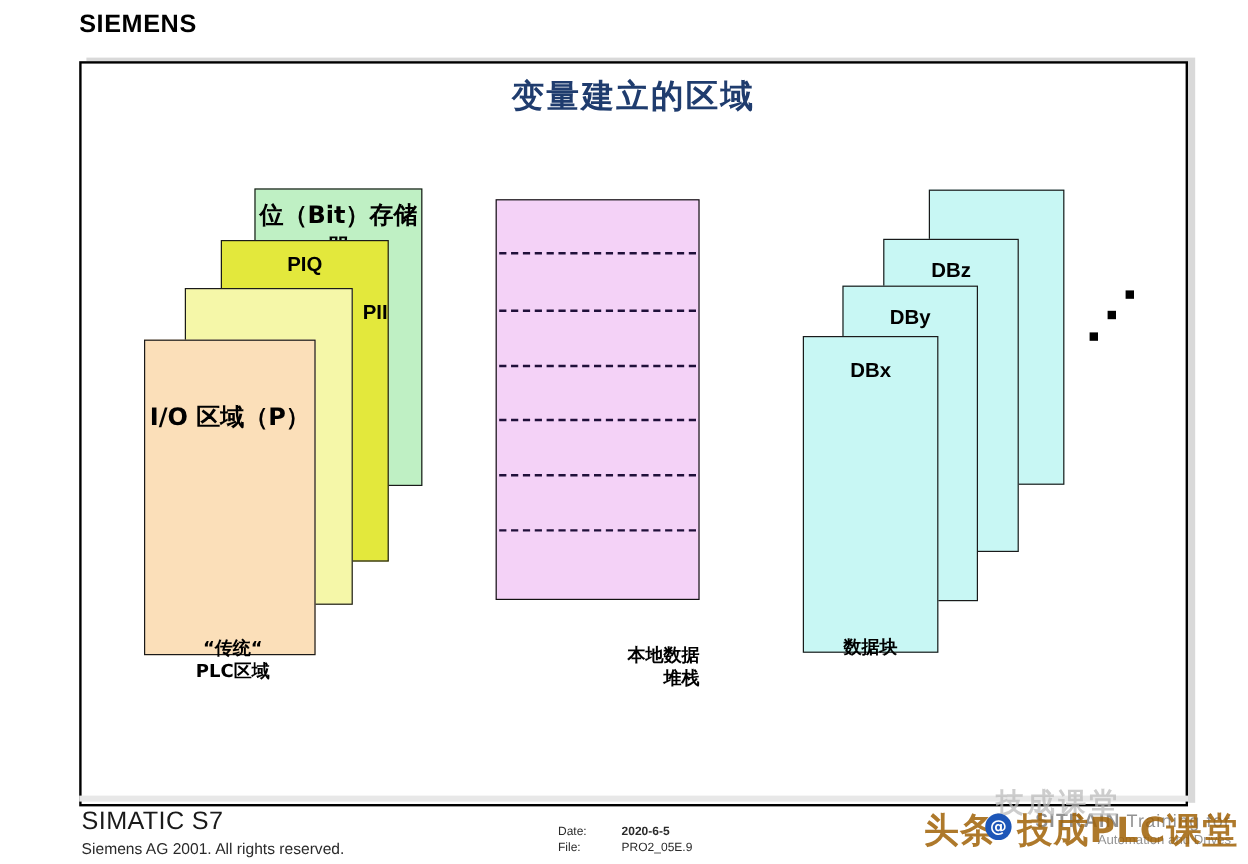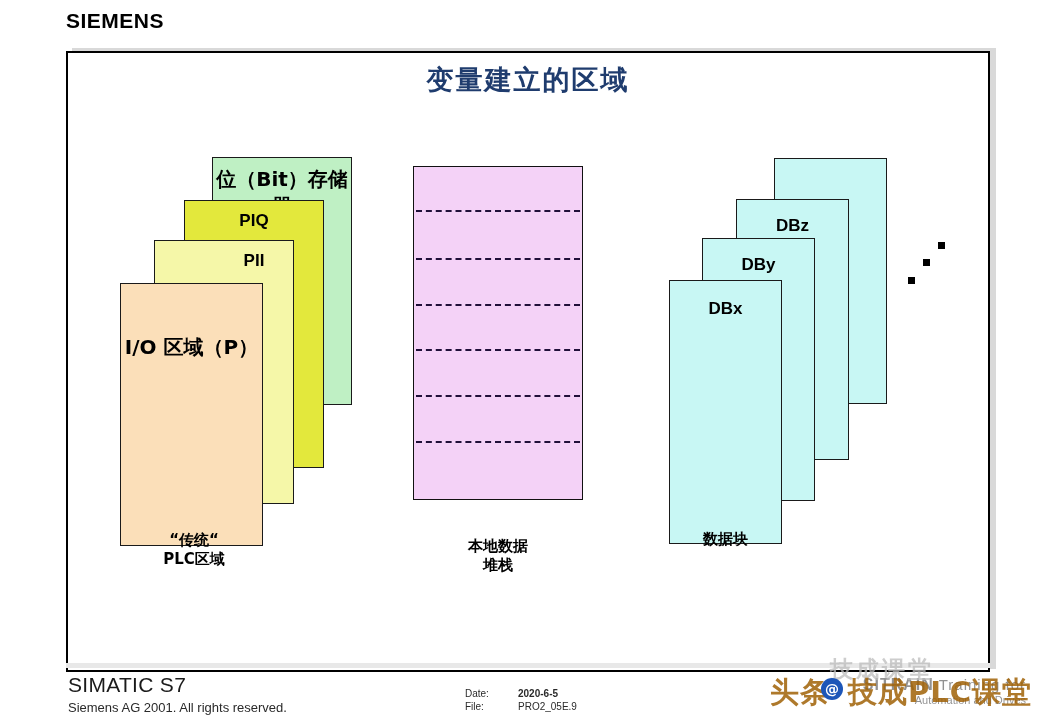--- a/index.html
+++ b/index.html
@@ -232,42 +232,42 @@
 
   <div class="block blk-bit" style="left:144px; top:104px; width:140px; height:248px;">
     <div class="block-label lbl-cjk" style="top:8px;">位（Bit）存储器</div>
   </div>
 
   <div class="block blk-piq" style="left:116px; top:147px; width:140px; height:268px;">
     <div class="block-label lbl-latin" style="top:10px;">PIQ</div>
   </div>
 
   <div class="block blk-pii" style="left:86px; top:187px; width:140px; height:264px;">
-    <div class="block-label lbl-latin" style="top:10px; text-align:center; padding-left:30px;">PII</div>
+    <div class="block-label lbl-latin" style="top:10px; text-align:right; padding-left:30px;">PII</div>
   </div>
 
   <div class="block blk-io" style="left:52px; top:230px; width:143px; height:263px;">
     <div class="block-label lbl-cjk" style="top:50px;">I/O 区域（P）</div>
   </div>
 
   <div class="caption caption-mix" style="left:52px; top:478px; width:148px;">
     <div>“传统“</div>
     <div>PLC区域</div>
   </div>
 
   <div class="ldb" style="left:345px; top:113px; width:170px; height:334px;">
     <div class="ldb-line" style="top:43px;"></div>
     <div class="ldb-line" style="top:91px;"></div>
     <div class="ldb-line" style="top:137px;"></div>
     <div class="ldb-line" style="top:182px;"></div>
     <div class="ldb-line" style="top:228px;"></div>
     <div class="ldb-line" style="top:274px;"></div>
   </div>
 
-  <div class="caption caption-cjk" style="left:345px; top:484px; width:170px;">
+  <div class="caption caption-cjk" style="left:345px; top:484px; width:170px;text-align:right;">
     <div>本地数据</div>
     <div>堆栈</div>
   </div>
 
   <div class="block blk-db" style="left:706px; top:105px; width:113px; height:246px;">
     <div class="block-label lbl-latin" style="top:10px;"></div>
   </div>
 
   <div class="block blk-db" style="left:668px; top:146px; width:113px; height:261px;">
     <div class="block-label lbl-latin" style="top:16px;">DBz</div>

